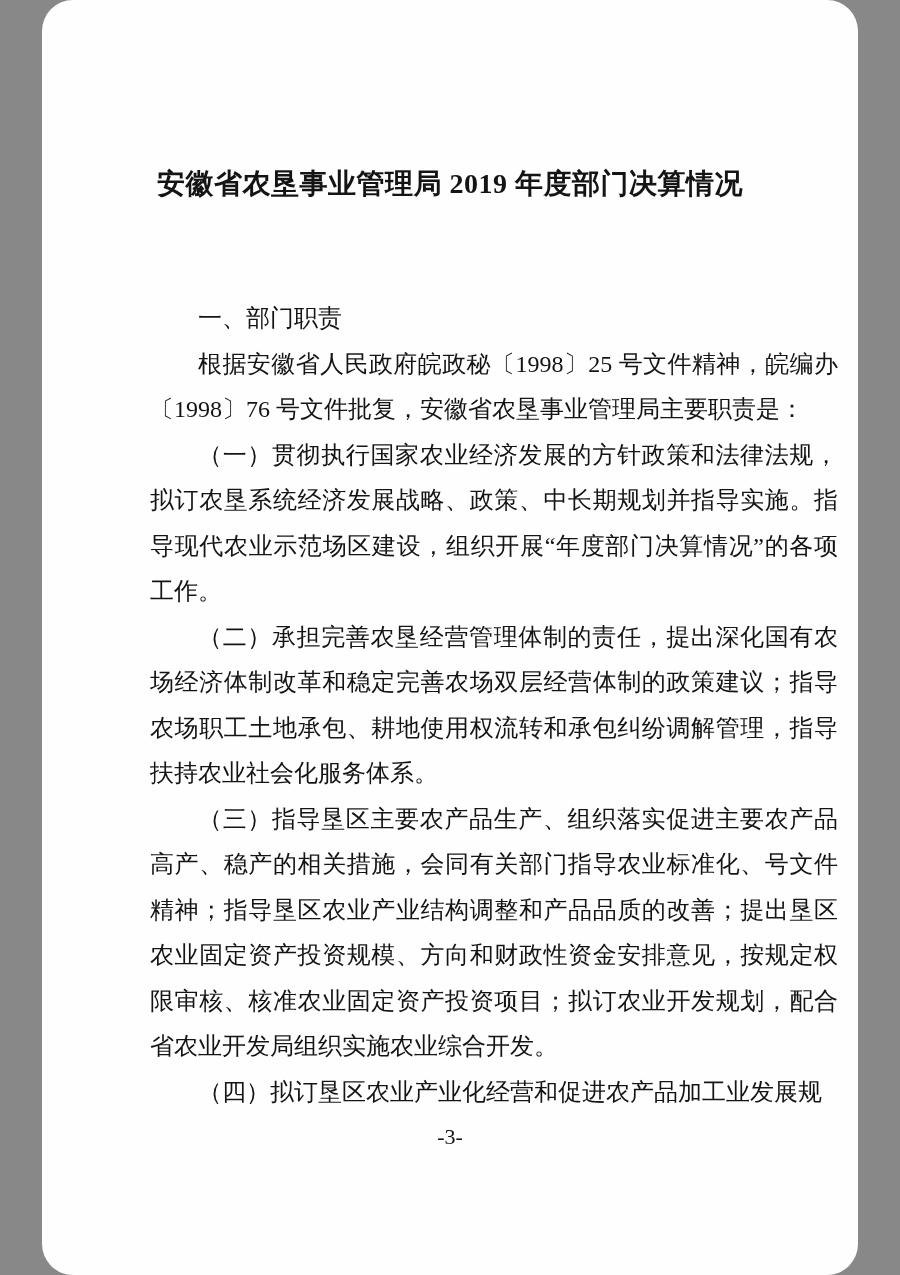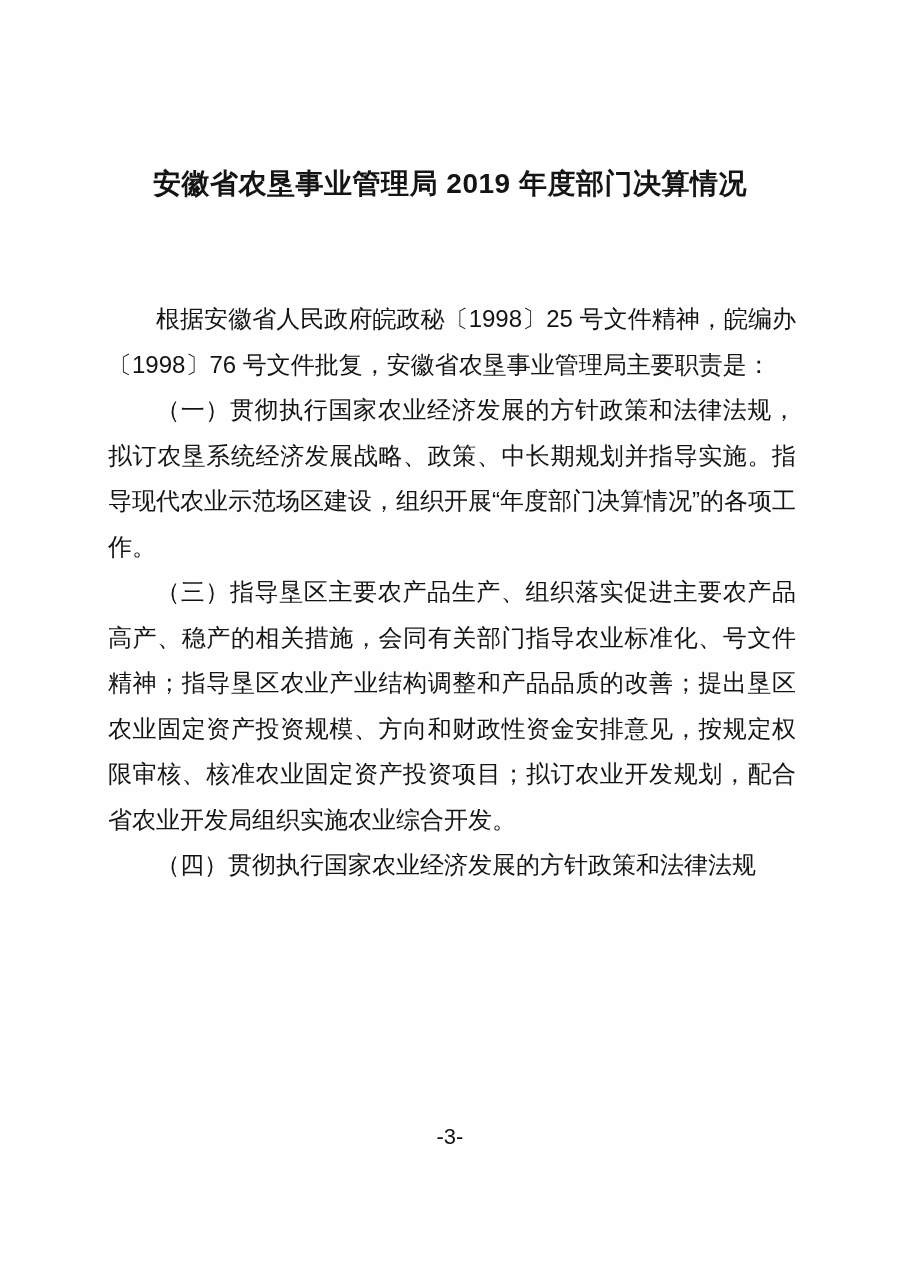--- a/index.html
+++ b/index.html
@@ -3,27 +3,28 @@
 <meta charset="utf-8">
 <style>
   * { margin: 0; padding: 0; box-sizing: border-box; }
 
   html, body {
     background: #888;
   }
 
   .page {
     position: relative;
-    width: 900px;
+    width: 816px;
     height: 1275px;
     margin: 0 auto;
     background: #fefefe;
     color: #141414;
-    font-family: Liberation Sans, sans-serif;
+    font-family: Liberation Serif, serif;
     overflow: hidden;
+    border-radius: 31px;
   }
 
   .doc-title {
     position: absolute;
     top: 163px;
     left: 0;
     width: 100%;
     text-align: center;
     font-size: 28px;
     line-height: 42px;
@@ -59,21 +60,23 @@
   }
 </style>
 </head>
 <body>
 
 <div class="page">
 
   <h1 class="doc-title">安徽省农垦事业管理局 2019 年度部门决算情况</h1>
 
   <div class="doc-body">
+    <p class="heading">一、部门职责</p>
     <p class="para">根据安徽省人民政府皖政秘〔1998〕25 号文件精神，皖编办〔1998〕76 号文件批复，安徽省农垦事业管理局主要职责是：</p>
     <p class="para">（一）贯彻执行国家农业经济发展的方针政策和法律法规，拟订农垦系统经济发展战略、政策、中长期规划并指导实施。指导现代农业示范场区建设，组织开展“年度部门决算情况”的各项工作。</p>
+    <p class="para">（二）承担完善农垦经营管理体制的责任，提出深化国有农场经济体制改革和稳定完善农场双层经营体制的政策建议；指导农场职工土地承包、耕地使用权流转和承包纠纷调解管理，指导扶持农业社会化服务体系。</p>
     <p class="para">（三）指导垦区主要农产品生产、组织落实促进主要农产品高产、稳产的相关措施，会同有关部门指导农业标准化、号文件精神；指导垦区农业产业结构调整和产品品质的改善；提出垦区农业固定资产投资规模、方向和财政性资金安排意见，按规定权限审核、核准农业固定资产投资项目；拟订农业开发规划，配合省农业开发局组织实施农业综合开发。</p>
-    <p class="para">（四）贯彻执行国家农业经济发展的方针政策和法律法规</p>
+    <p class="para">（四）拟订垦区农业产业化经营和促进农产品加工业发展规</p>
   </div>
 
   <div class="page-number">-3-</div>
 
 </div>
 
 </body></html>

